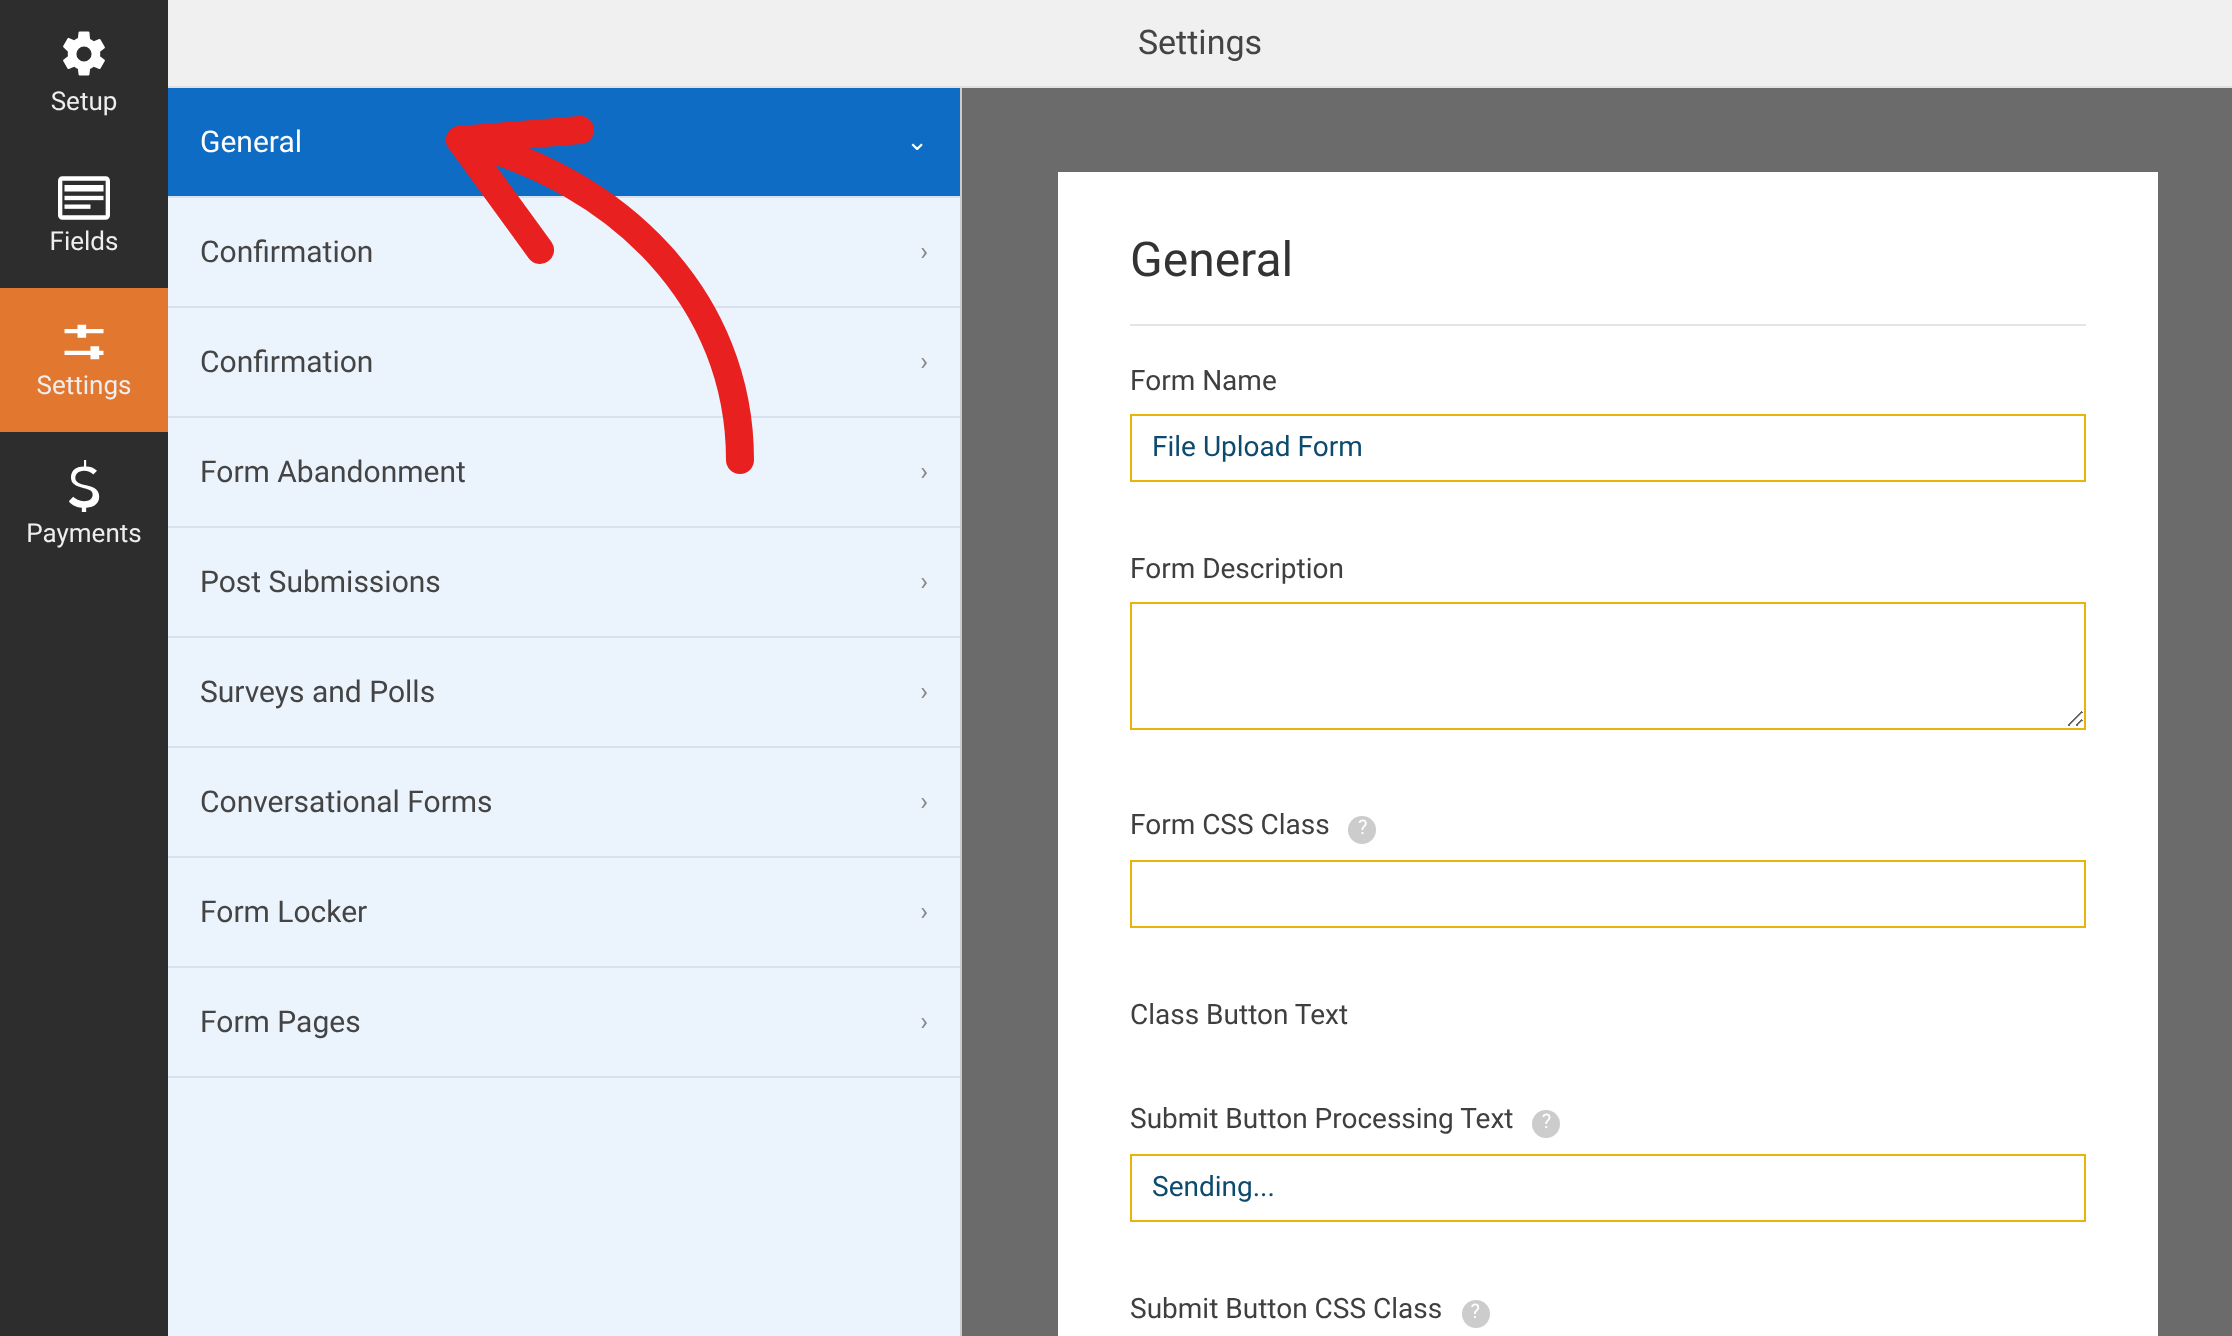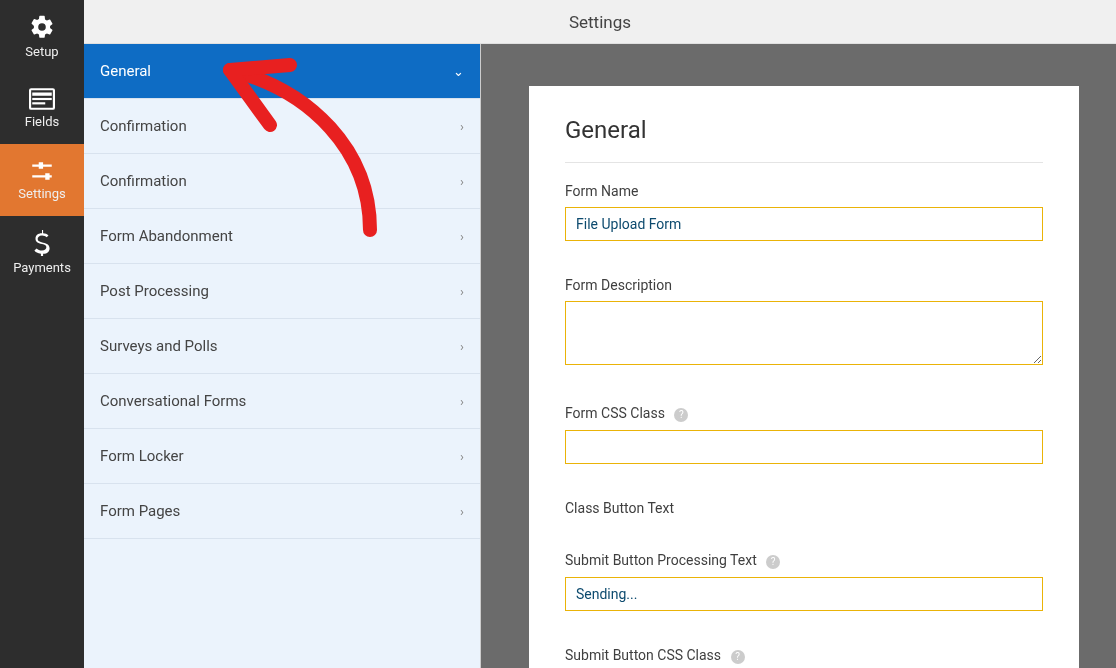--- a/index.html
+++ b/index.html
@@ -87,21 +87,21 @@
     </div>
     <div class="subitem">
       <span>Confirmation</span>
       <span class="chev">›</span>
     </div>
     <div class="subitem">
       <span>Form Abandonment</span>
       <span class="chev">›</span>
     </div>
     <div class="subitem">
-      <span>Post Processing</span>
+      <span>Post Submissions</span>
       <span class="chev">›</span>
     </div>
     <div class="subitem">
       <span>Surveys and Polls</span>
       <span class="chev">›</span>
     </div>
     <div class="subitem">
       <span>Conversational Forms</span>
       <span class="chev">›</span>
     </div>

